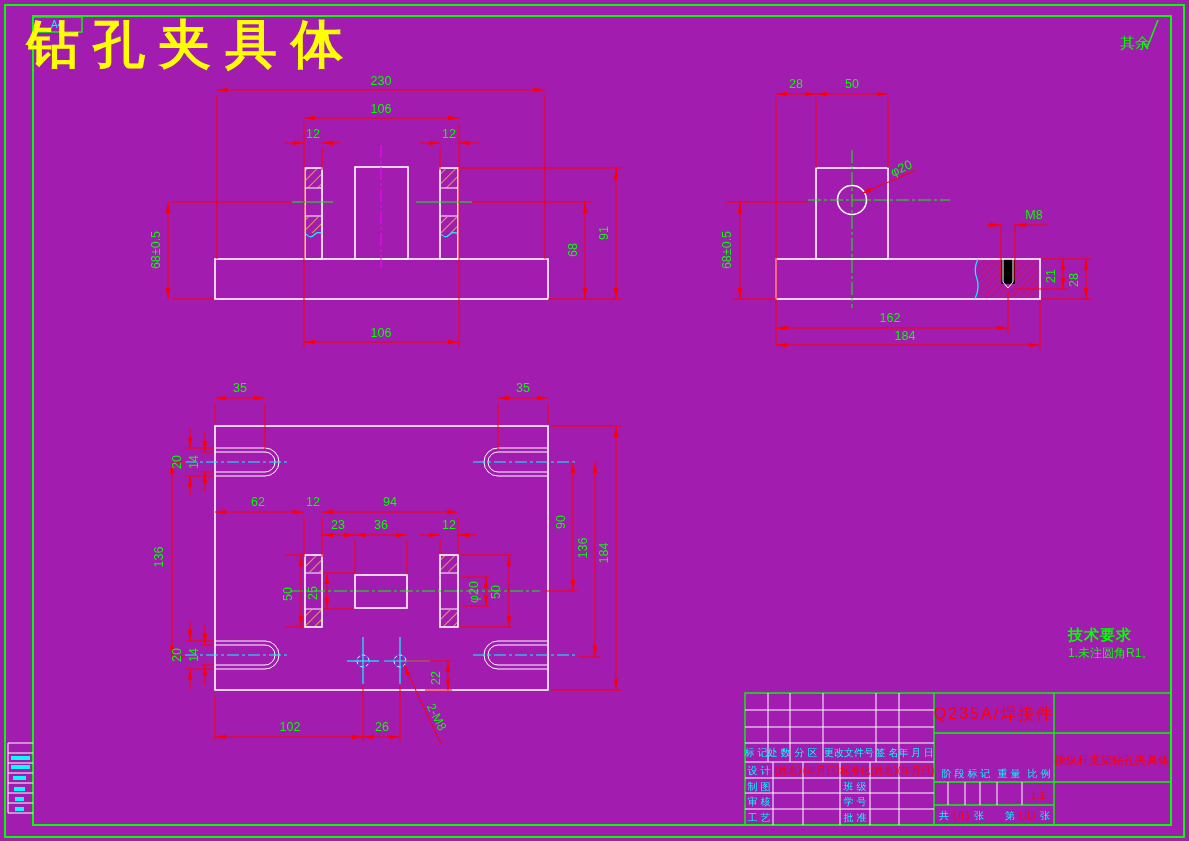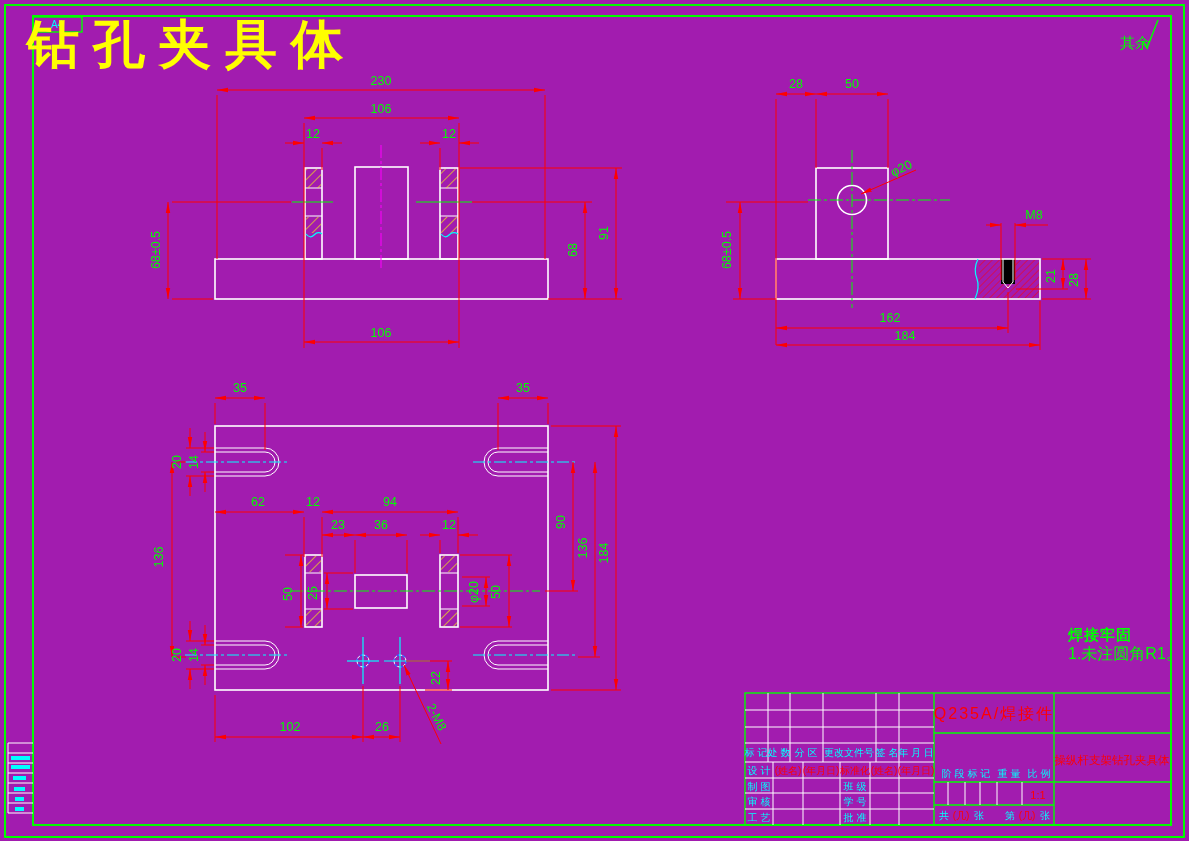--- a/index.html
+++ b/index.html
@@ -19,21 +19,21 @@
   .frame{stroke:#00ff00;stroke-width:2;fill:none;}
   .tbg{stroke:#00ff00;stroke-width:1.4;fill:none;}
   .tbw{stroke:#ffffff;stroke-width:1;fill:none;}
   .tb-cyan{fill:#00ffff;font-size:10px;}
   .tb-red{fill:#ff0000;font-size:10px;}
   #big-title{position:absolute;left:27px;top:10px;color:#ffff00;font-size:52px;
              font-weight:bold;letter-spacing:14px;font-family:"Liberation Serif",serif;
              white-space:nowrap;}
   #techreq{position:absolute;left:1068px;top:626px;width:118px;color:#00ff00;}
   #techreq .tr-title{font-size:15px;font-weight:bold;letter-spacing:1px;}
-  #techreq .tr-item{font-size:16px;line-height:17px;}
+  #techreq .tr-item{font-size:12px;line-height:17px;}
 </style>
 </head>
 <body>
 
 <div id="stage">
 <svg id="cad" width="1189" height="841">
   <defs>
     <marker id="arr" markerWidth="12" markerHeight="8" refX="11" refY="4" orient="auto-start-reverse" markerUnits="userSpaceOnUse">
       <path d="M11,4 L0,1.8 L0,6.2 z" fill="#ff0000"></path>
     </marker>
@@ -376,16 +376,16 @@
     <text class="tb-cyan" x="979" y="819" text-anchor="middle" font-size="11">张</text>
     <text class="tb-cyan" x="1010" y="819" text-anchor="middle" font-size="11">第</text>
     <text class="tb-red" x="1027" y="819" text-anchor="middle" font-size="11">(几)</text>
     <text class="tb-cyan" x="1045" y="819" text-anchor="middle" font-size="11">张</text>
   </g>
 </svg>
 
 <div id="big-title">钻孔夹具体</div>
 
 <div id="techreq">
-  <div class="tr-title">焊接牢固</div>
+  <div class="tr-title">技术要求</div>
   <div class="tr-item">1.未注圆角R1。</div>
 </div>
 </div>
 
 </body></html>

